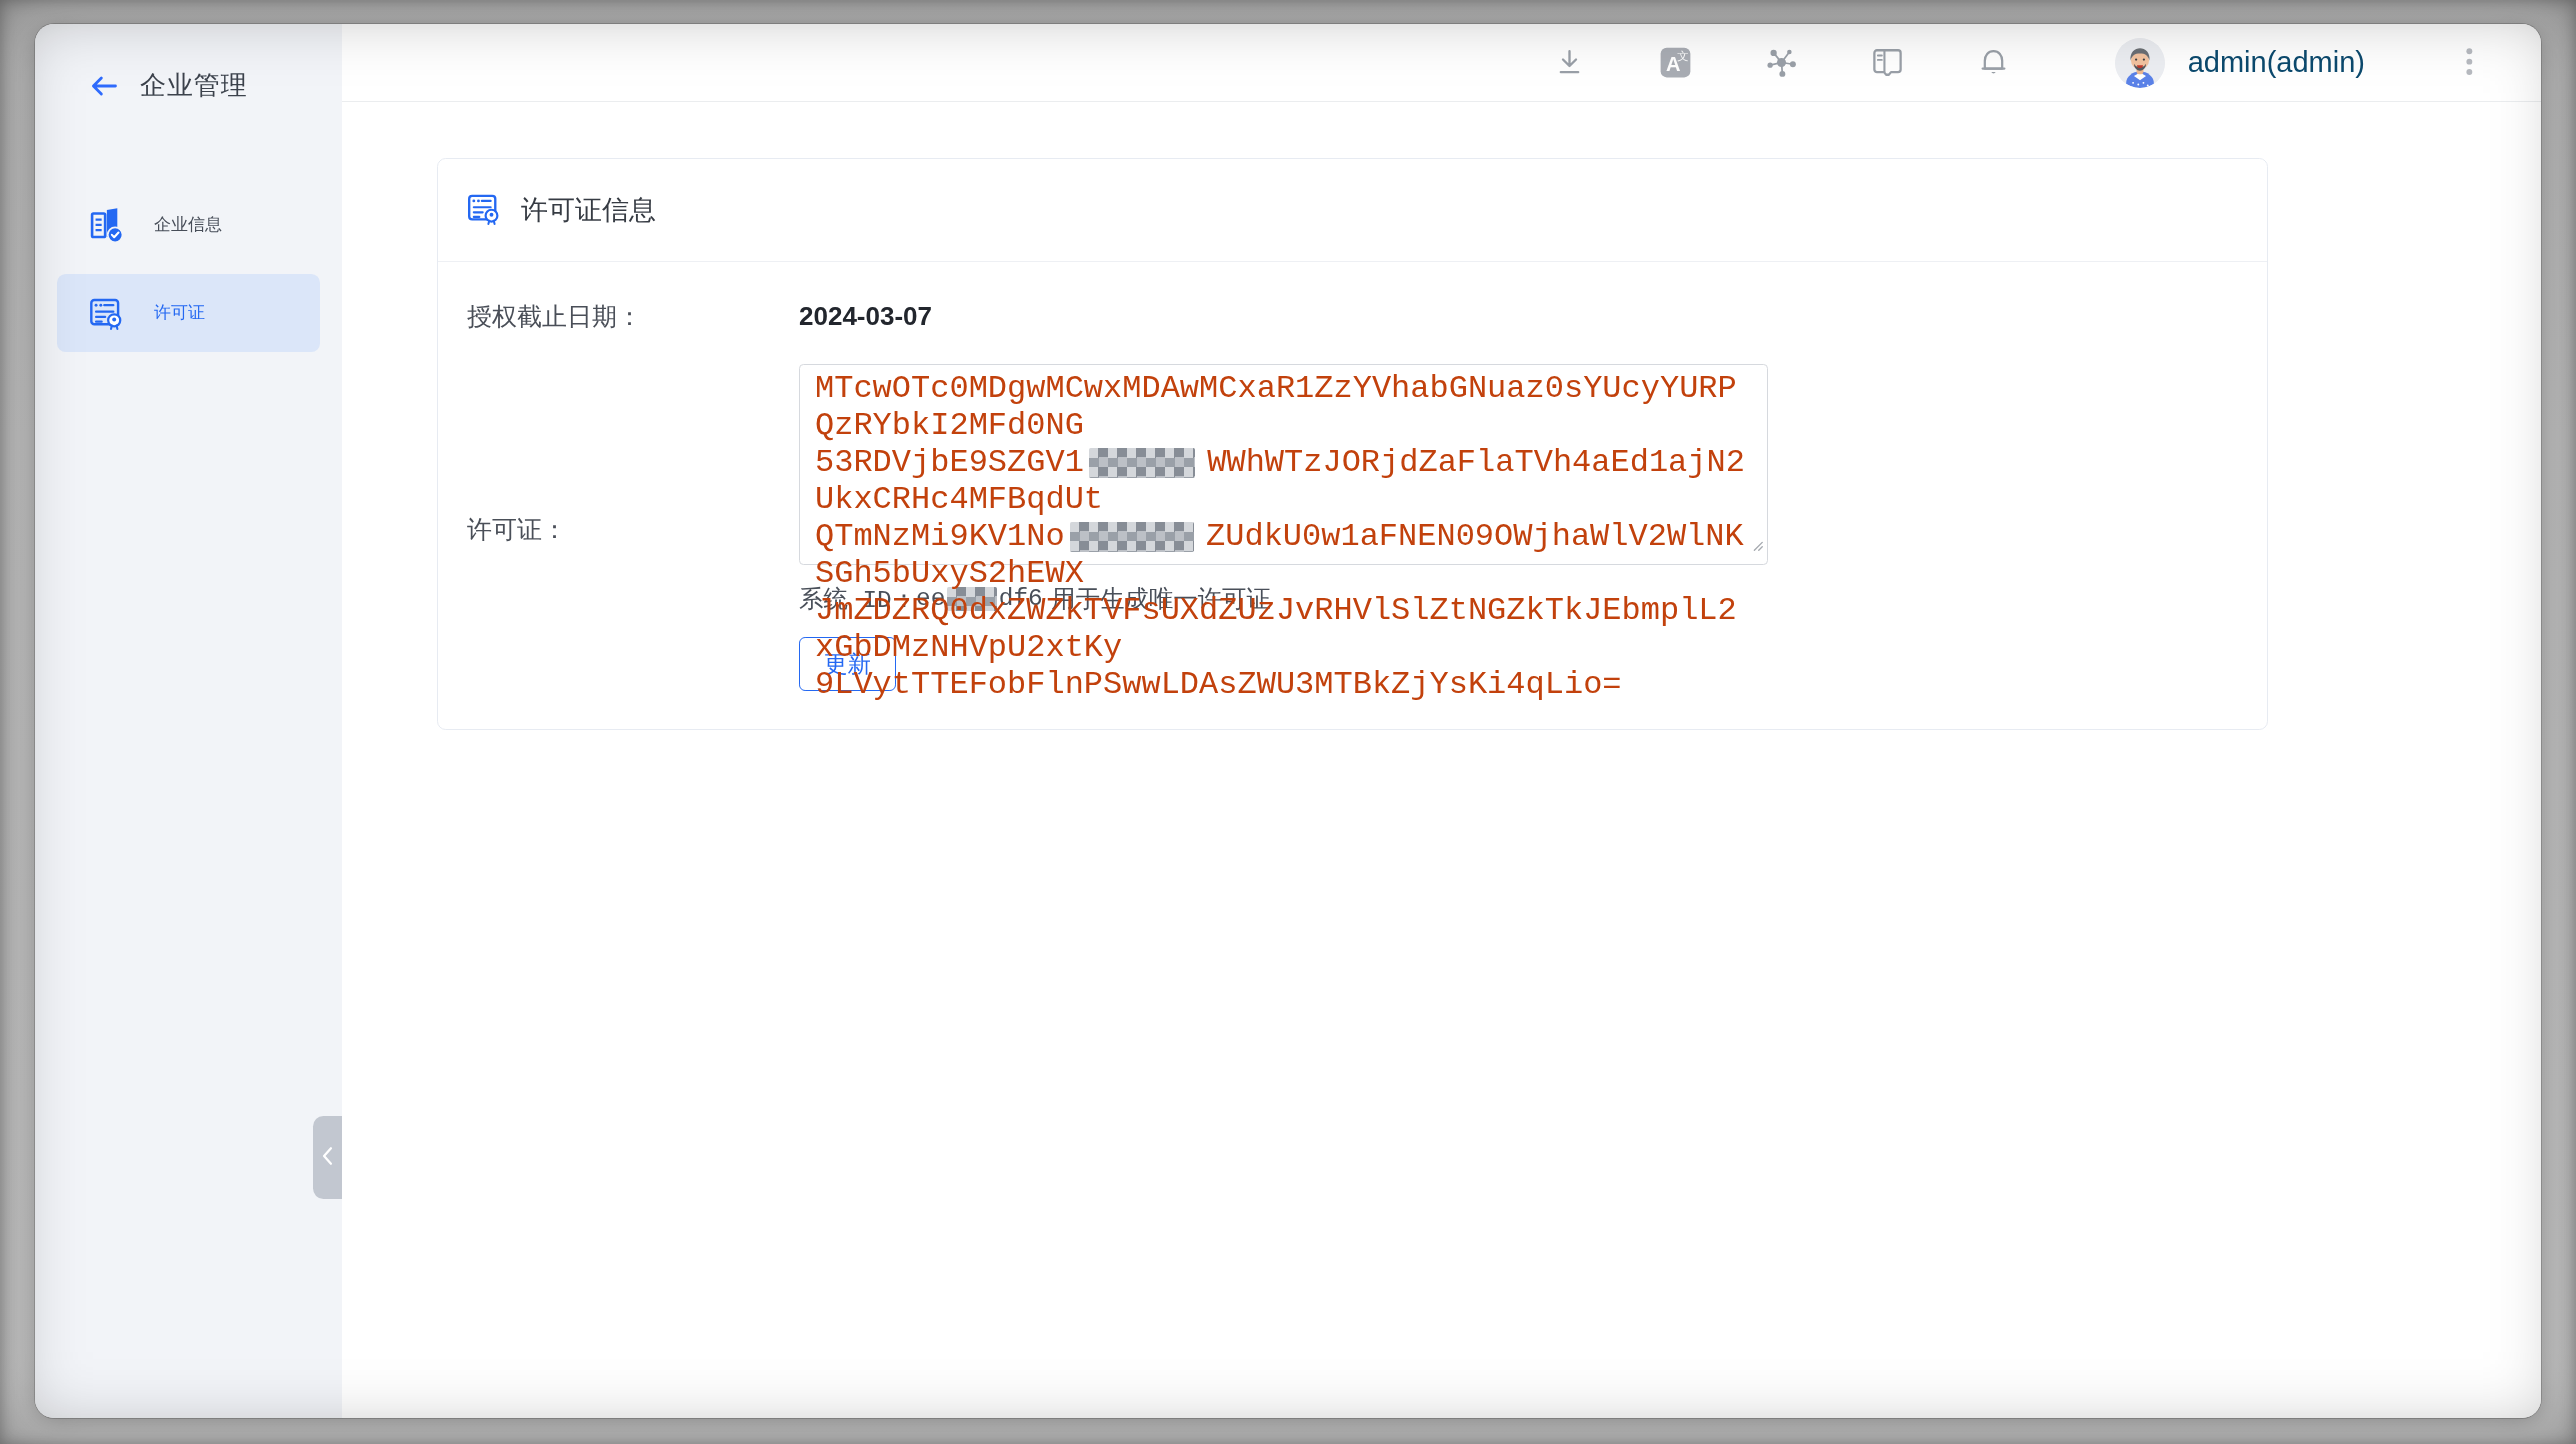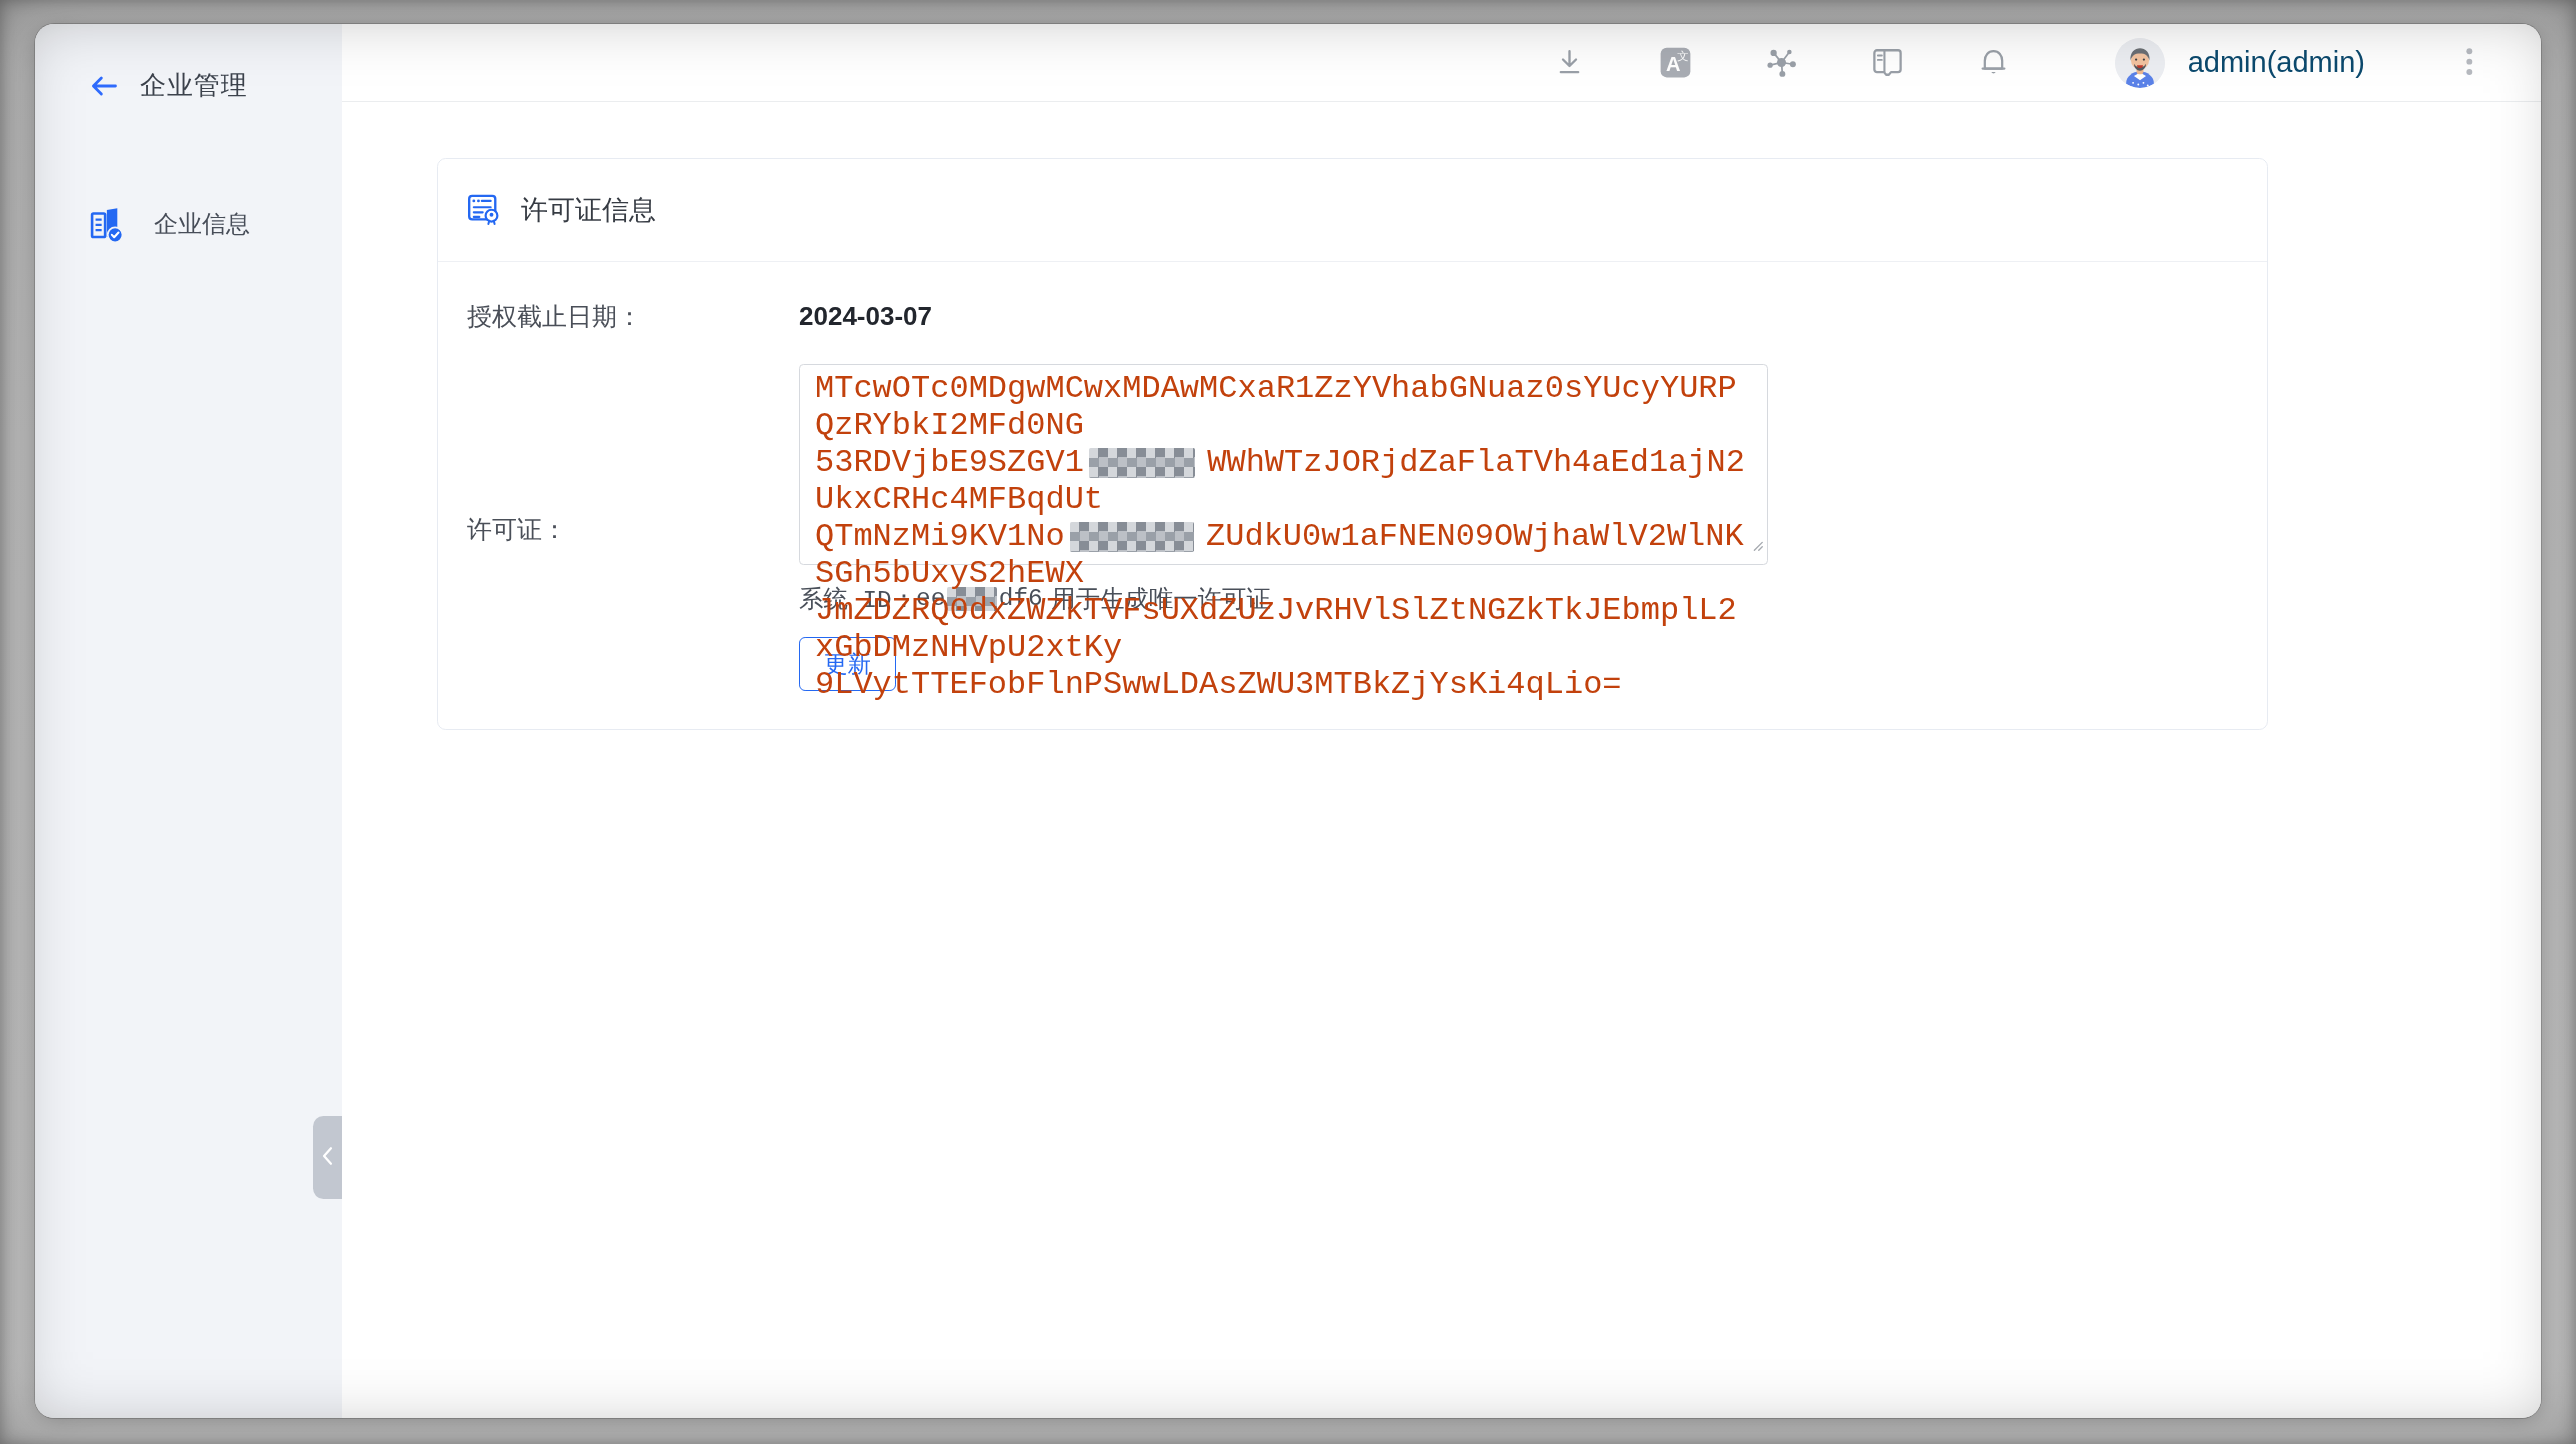--- a/index.html
+++ b/index.html
@@ -13,21 +13,21 @@
     box-shadow:0 0 0 0.9px rgba(0,0,0,.18),0 3.5px 24.4px rgba(0,0,0,.30);}
 
   
   .sidebar{position:relative;width:307px;flex:0 0 307px;height:100%;
     background:#f2f4f8;box-sizing:border-box;}
   .sb-header{display:flex;align-items:center;gap:21px;padding:44px 0 0 54px;}
   .sb-back{width:30px;height:30px;display:inline-flex;align-items:center;justify-content:center;cursor:pointer;}
   .sb-title{font-size:26px;color:#3c424c;letter-spacing:0.9px;}
   .sb-items{margin-top:82px;display:flex;flex-direction:column;gap:10.4px;padding:0 22px;}
   .sb-item{height:78px;border-radius:8.7px;display:flex;align-items:center;
-    gap:28px;padding-left:29px;font-size:24px;color:#474d58;cursor:pointer;}
+    gap:28px;padding-left:29px;font-size:17px;color:#474d58;cursor:pointer;}
   .sb-item.active{background:#dbe6f9;color:#2468f2;}
   .sb-ic{width:40px;height:40px;display:inline-flex;align-items:center;justify-content:center;}
   .collapse-handle{position:absolute;right:0;top:1092px;width:29px;height:83px;
     background:#c2c7d0;border-radius:10.4px 0 0 10.4px;display:flex;align-items:center;
     justify-content:center;cursor:pointer;}
 
   
   .main{flex:1;display:flex;flex-direction:column;background:#fff;min-width:0;}
   .topbar{height:77px;flex:0 0 77px;border-bottom:0.9px solid #ebedef;
     display:flex;align-items:center;justify-content:flex-end;padding-right:54px;}
@@ -100,20 +100,37 @@
               <line x1="11" y1="24" x2="18" y2="24" stroke="#2468f2" stroke-width="2.6"></line>
               <line x1="11" y1="30" x2="18" y2="30" stroke="#2468f2" stroke-width="2.6"></line>
               <path d="M24 7 L36 5 V38 H24 Z" fill="#2468f2"></path>
               <circle cx="33.5" cy="35.5" r="8.5" fill="#2468f2" stroke="#f2f4f8" stroke-width="2"></circle>
               <path d="M29.8 35.5 l2.6 2.7 l5-5.4" stroke="#ffffff" stroke-width="2.4" stroke-linecap="round" stroke-linejoin="round" fill="none"></path>
             </svg>
           </span>
           <span>企业信息</span>
         </div>
 
+        <div class="sb-item active">
+          <span class="sb-ic">
+            <svg width="38" height="38" viewBox="0 0 44 44" fill="none">
+              <rect x="5" y="7" width="31" height="28" rx="3.5" stroke="#2468f2" stroke-width="2.8"></rect>
+              <circle cx="10.5" cy="13" r="1.7" fill="#2468f2"></circle>
+              <circle cx="16" cy="13" r="1.7" fill="#2468f2"></circle>
+              <line x1="20" y1="13" x2="30.5" y2="13" stroke="#2468f2" stroke-width="2.6" stroke-linecap="round"></line>
+              <line x1="10.5" y1="20.5" x2="30.5" y2="20.5" stroke="#2468f2" stroke-width="2.6" stroke-linecap="round"></line>
+              <line x1="10.5" y1="26.5" x2="21" y2="26.5" stroke="#2468f2" stroke-width="2.6" stroke-linecap="round"></line>
+              <line x1="10.5" y1="32" x2="17" y2="32" stroke="#2468f2" stroke-width="2.6" stroke-linecap="round"></line>
+              <circle cx="31.5" cy="30.5" r="7" fill="#ffffff" stroke="#2468f2" stroke-width="2.6"></circle>
+              <circle cx="31.5" cy="29.5" r="2.3" fill="#2468f2"></circle>
+              <path d="M28.8 36.5 L27.8 40.5 M34.2 36.5 L35.2 40.5" stroke="#2468f2" stroke-width="2.4" stroke-linecap="round"></path>
+            </svg>
+          </span>
+          <span>许可证</span>
+        </div>
       </nav>
 
       <div class="collapse-handle">
         <span>
           <svg width="19" height="26" viewBox="0 0 22 30" fill="none">
             <path d="M15 6 L7 15 L15 24" stroke="#ffffff" stroke-width="2.6" stroke-linecap="round" stroke-linejoin="round"></path>
           </svg>
         </span>
       </div>
     </aside>

